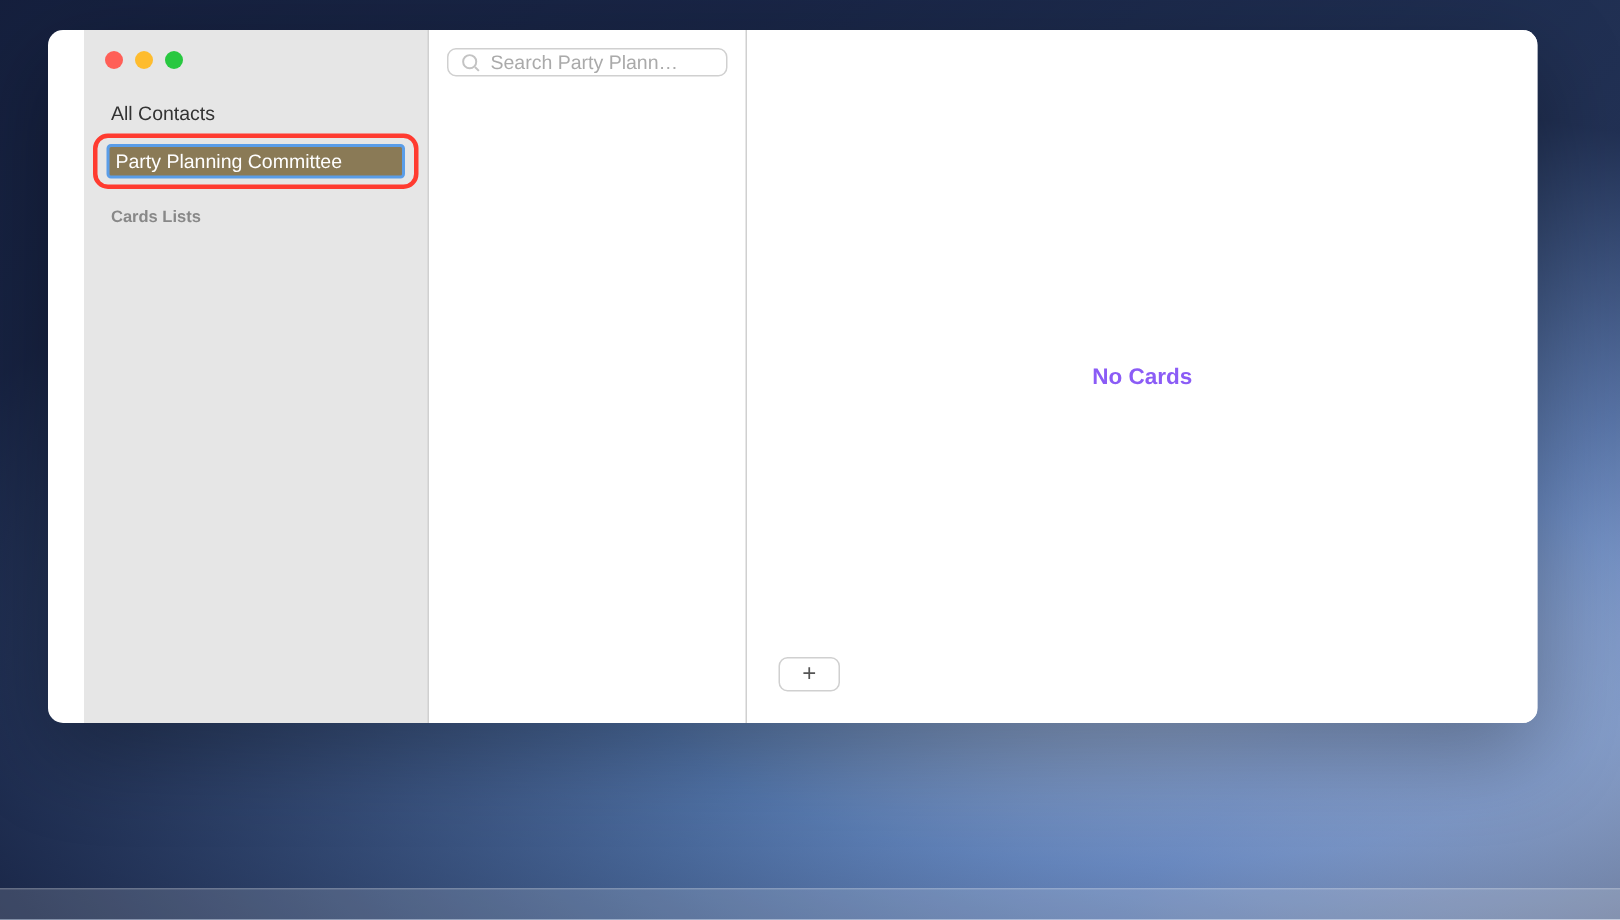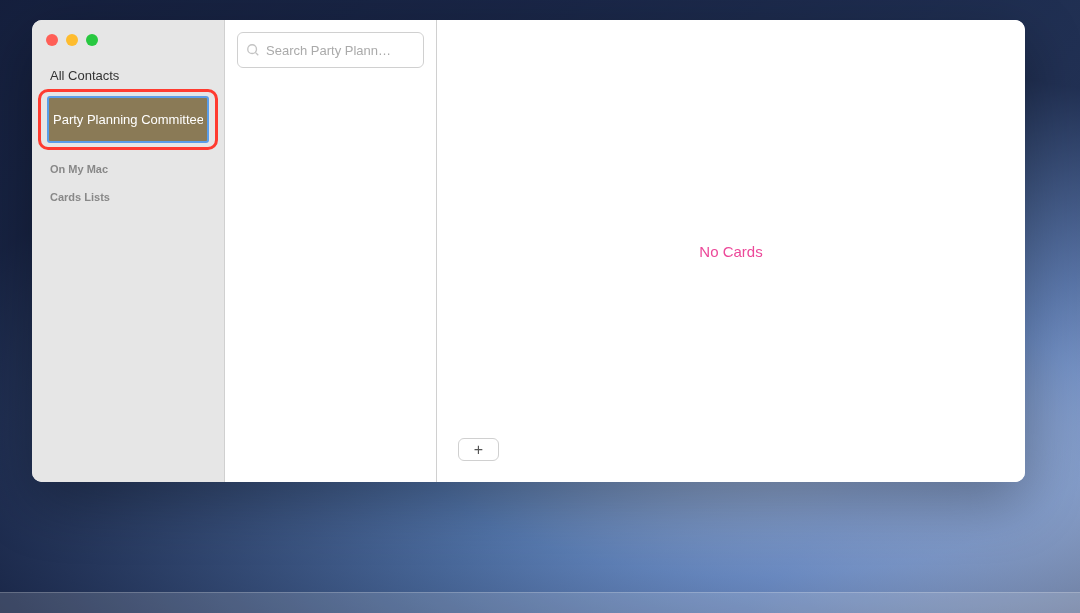--- a/index.html
+++ b/index.html
@@ -30,24 +30,25 @@
       width: 993px;
       height: 462px;
       background: #fff;
       border-radius: 10px;
       box-shadow: 0 20px 60px rgba(0,0,0,0.3);
       display: flex;
       overflow: hidden;
     }
     
     .sidebar {
-      width: 193px;
+      width: 230px;
       background: #e6e6e6;
       border-right: 1px solid #d0d0d0;
       padding-top: 14px;
+      margin-left: 24px;
     }
     
     .traffic-lights {
       display: flex;
       gap: 8px;
       padding-left: 14px;
       margin-bottom: 18px;
     }
     
     .traffic-light {
@@ -84,21 +85,21 @@
       padding: 4px 6px;
       border: 3px solid #ff3b30;
       border-radius: 10px;
     }
     
     .sidebar-edit-input {
       width: 100%;
       background: #8a7a56;
       border: 2px solid #5a9de8;
       border-radius: 3px;
-      padding: 14px 4px;
+      padding: 2px 4px;
       color: #fff;
       font-size: 13px;
       outline: none;
     }
     
     .sidebar-edit-input::selection {
       background: rgba(120,100,60,0.9);
     }
     
     .middle-panel {
@@ -108,21 +109,21 @@
       padding: 12px;
     }
     
     .search-box {
       display: flex;
       align-items: center;
       background: #fff;
       border: 1px solid #d0d0d0;
       border-radius: 6px;
       padding: 4px 8px;
-      height: 36px;
+      height: 19px;
     }
     
     .search-icon {
       width: 14px;
       height: 14px;
       margin-right: 6px;
       opacity: 0.5;
     }
     
     .search-input {
@@ -141,23 +142,23 @@
     .main-panel {
       flex: 1;
       background: #ffffff;
       position: relative;
       display: flex;
       align-items: center;
       justify-content: center;
     }
     
     .no-cards {
-      color: #ec4899;
+      color: #8b5cf6;
       font-size: 15px;
-      font-weight: 400;
+      font-weight: 700;
     }
     
     .add-button {
       position: absolute;
       bottom: 21px;
       left: 21px;
       width: 41px;
       height: 23px;
       background: #fff;
       border: 1px solid #d0d0d0;
@@ -199,21 +200,20 @@
       <div class="traffic-light tl-green"></div>
     </div>
 
     <div class="sidebar-item">All Contacts</div>
 
 
     <div class="sidebar-edit-wrapper">
       <input type="text" class="sidebar-edit-input" value="Party Planning Committee" style="">
     </div>
 
-    <div class="sidebar-header">On My Mac</div>
 
     <div class="sidebar-header">Cards Lists</div>
   </div>
 
   <div class="middle-panel">
     <div class="search-box">
       <svg class="search-icon" viewBox="0 0 16 16" fill="none" stroke="#888" stroke-width="1.5">
         <circle cx="7" cy="7" r="5"></circle>
         <line x1="11" y1="11" x2="14" y2="14"></line>
       </svg>

